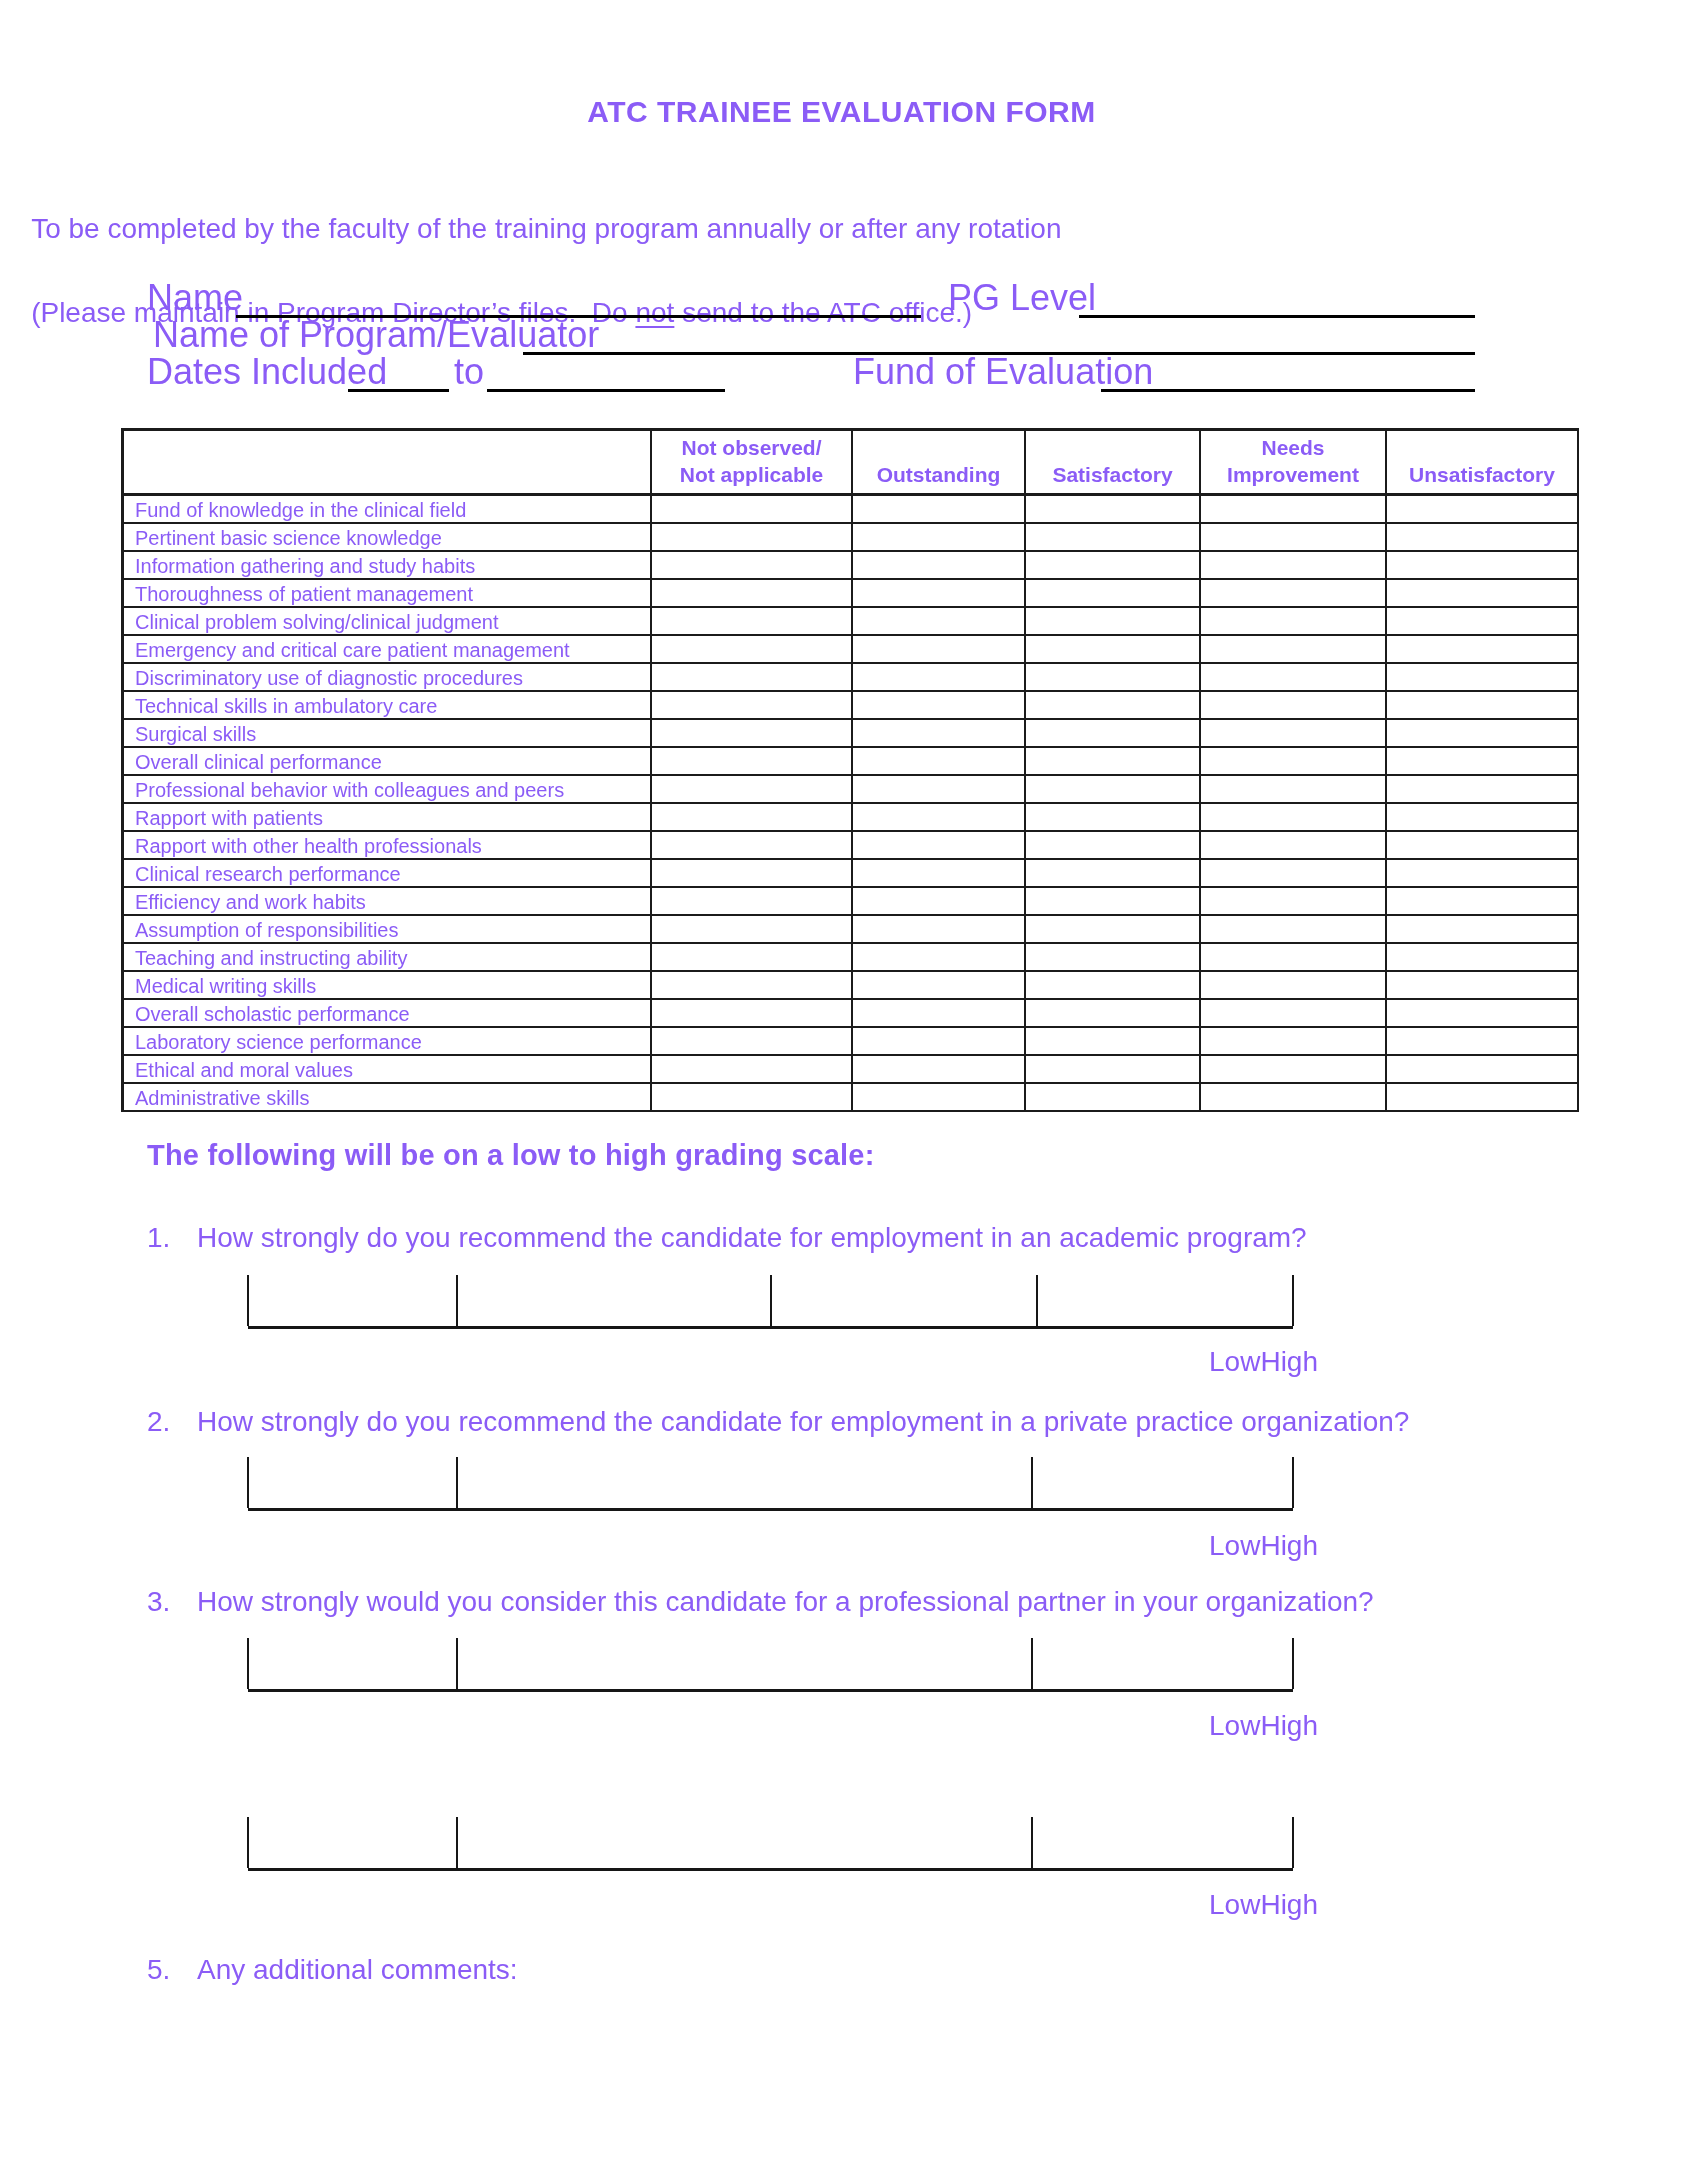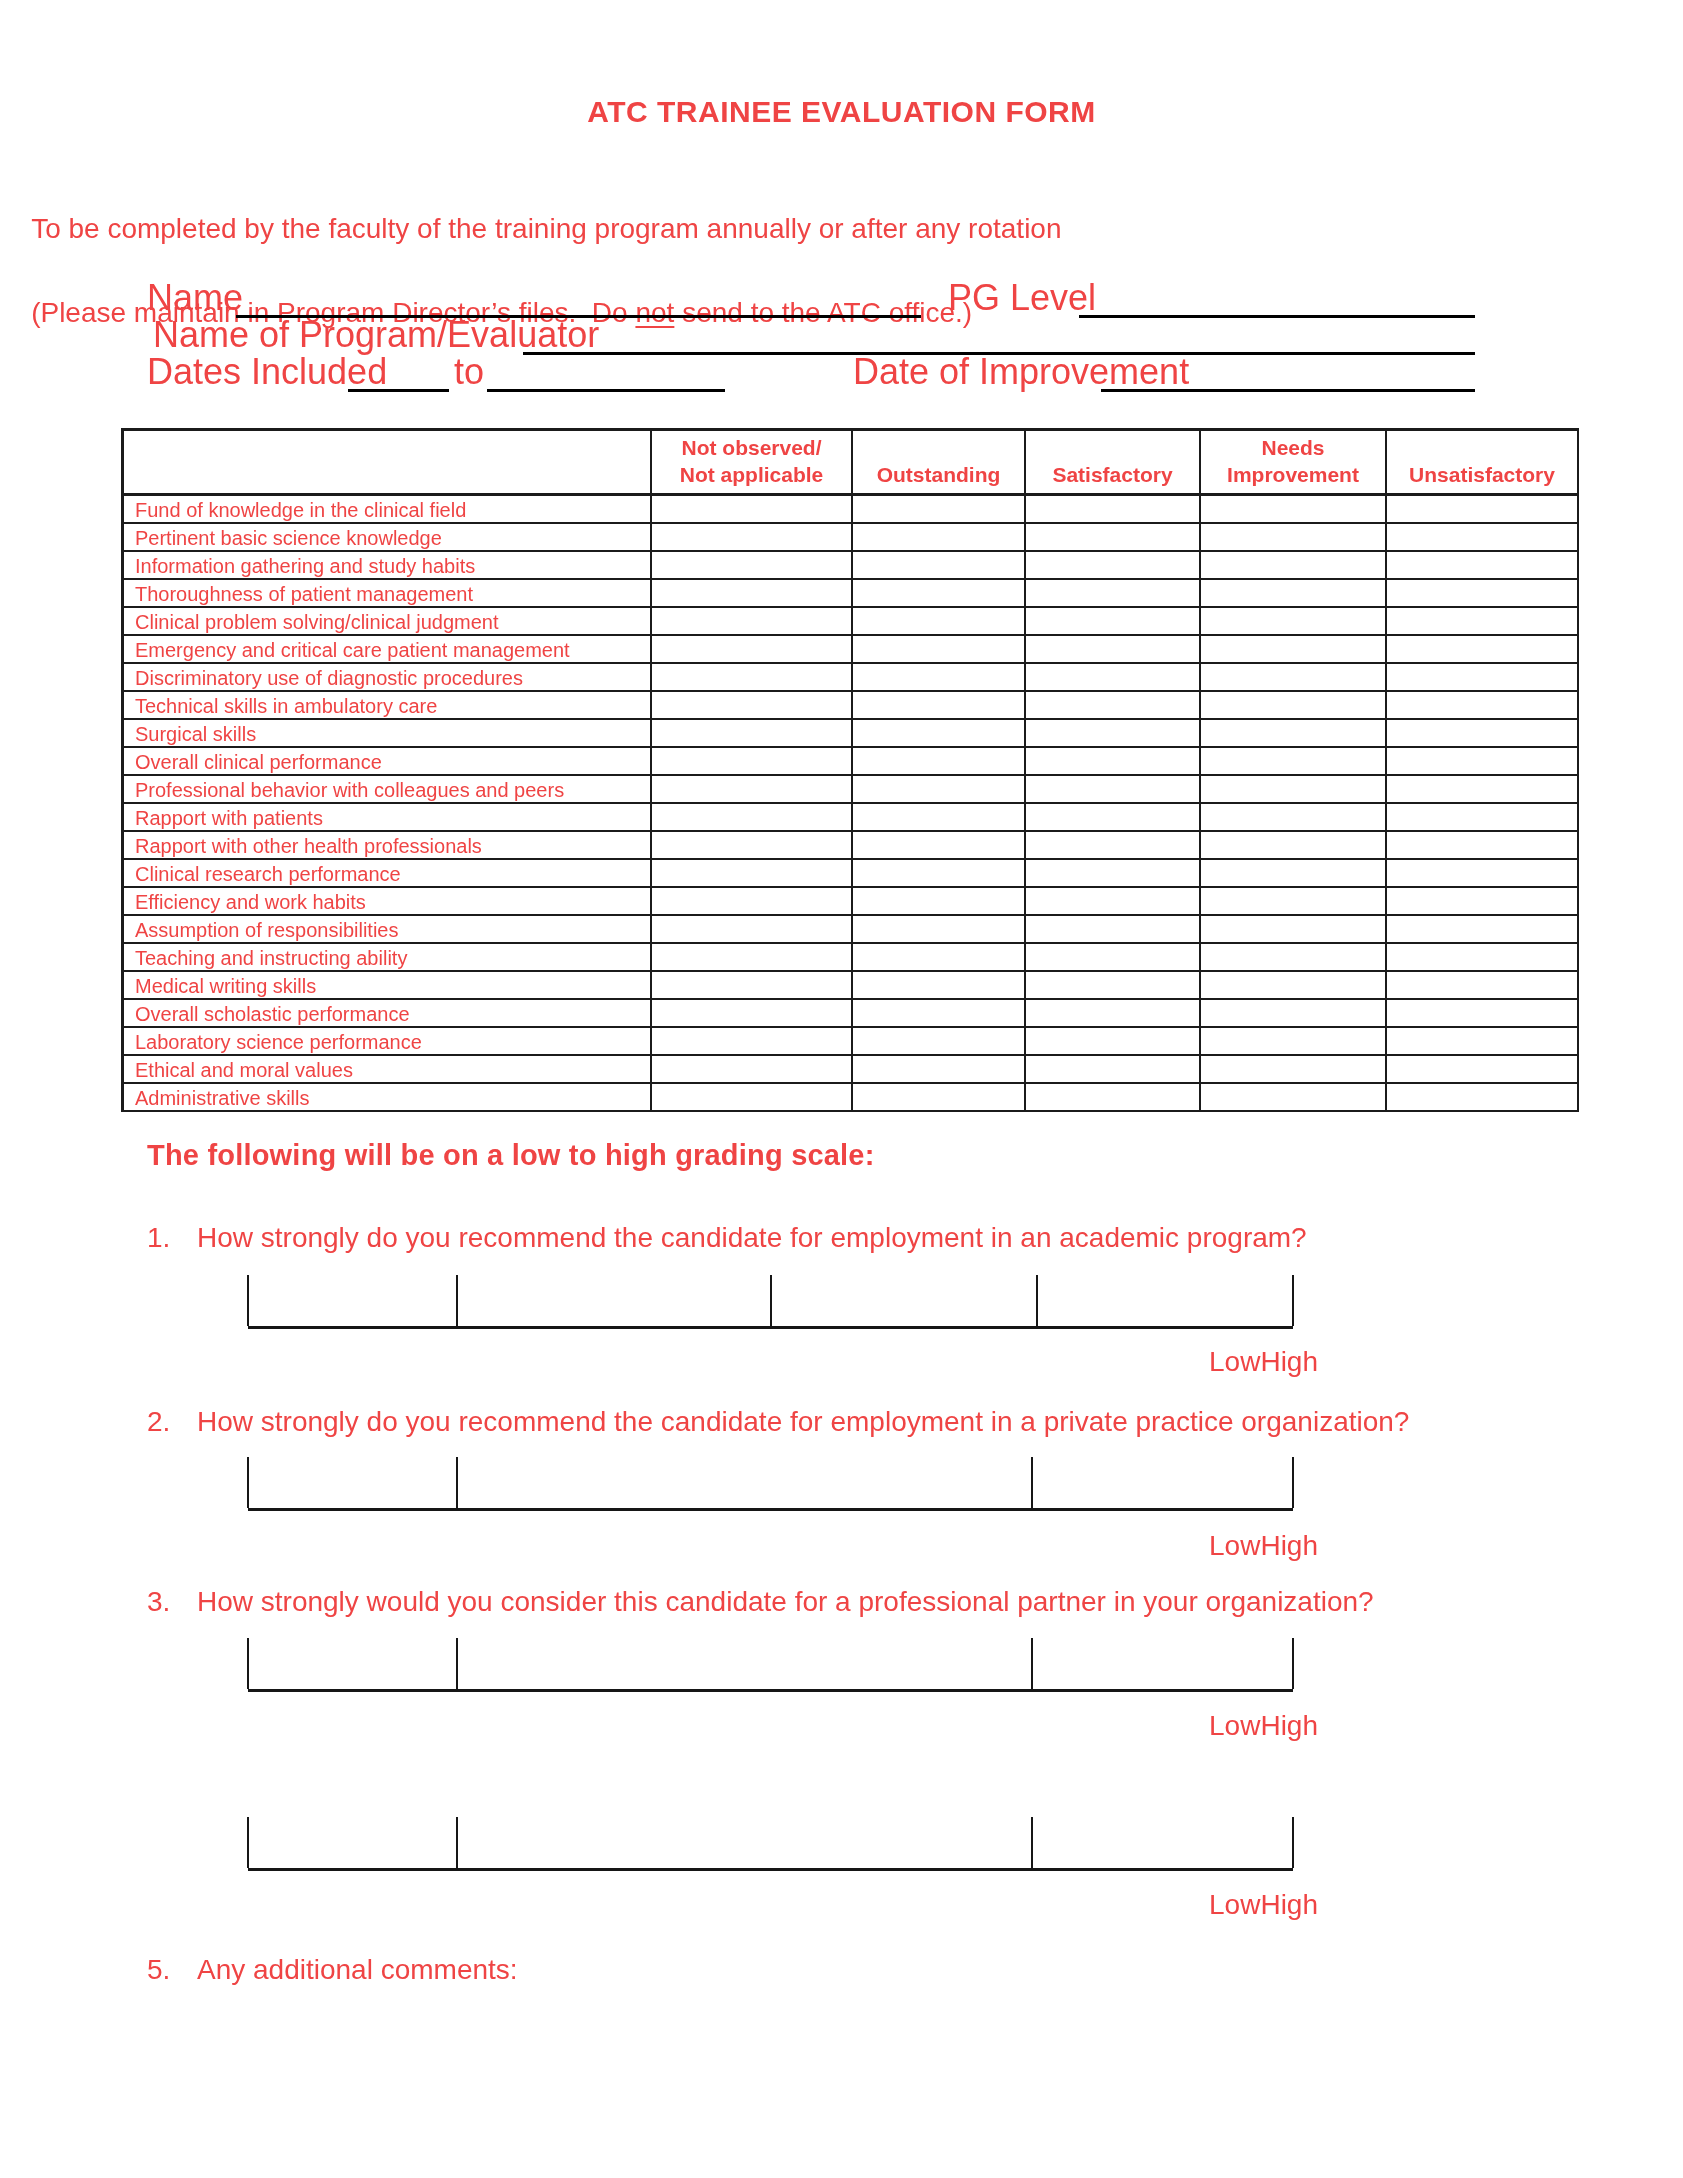--- a/index.html
+++ b/index.html
@@ -2,21 +2,21 @@
 <html><head>
 <meta charset="utf-8">
 <style>
   html,body { margin:0; padding:0; background:#9a9a9a; }
   .page {
     position:relative;
     width:1683px; height:2178px;
     margin:0 auto;
     background:#ffffff;
     font-family:"Liberation Sans","DejaVu Sans",sans-serif;
-    color:#ef4444;
+    color:#8b5cf6;
     overflow:hidden;
   }
   .abs { position:absolute; }
 
   
   .doc-title {
     top:95px; left:0; width:100%;
     text-align:center;
     font-size:30px; font-weight:600; letter-spacing:0.5px;
     white-space:pre-wrap;
@@ -100,21 +100,21 @@
   <div class="abs field-label" style="top:281px; left:948px;">PG Level</div>
   <div class="abs fill-line" style="top:281px; left:1079px; width:396px;"></div>
 
   <div class="abs field-label" style="top:318px; left:153px;">Name of Program/Evaluator</div>
   <div class="abs fill-line" style="top:318px; left:523px; width:952px;"></div>
 
   <div class="abs field-label" style="top:355px; left:147px;">Dates Included</div>
   <div class="abs fill-line" style="top:355px; left:348px; width:101px;"></div>
   <div class="abs field-label" style="top:355px; left:454px;">to</div>
   <div class="abs fill-line" style="top:355px; left:487px; width:238px;"></div>
-  <div class="abs field-label" style="top:355px; left:853px;">Date of Improvement</div>
+  <div class="abs field-label" style="top:355px; left:853px;">Fund of Evaluation</div>
   <div class="abs fill-line" style="top:355px; left:1101px; width:374px;"></div>
 
   <div class="abs eval-table" id="eval-table">
       <div class="cell h-cell"></div>
       <div class="cell h-cell col-head">Not observed/
 Not applicable</div>
       <div class="cell h-cell col-head">Outstanding</div>
       <div class="cell h-cell col-head">Satisfactory</div>
       <div class="cell h-cell col-head">Needs
 Improvement</div>

